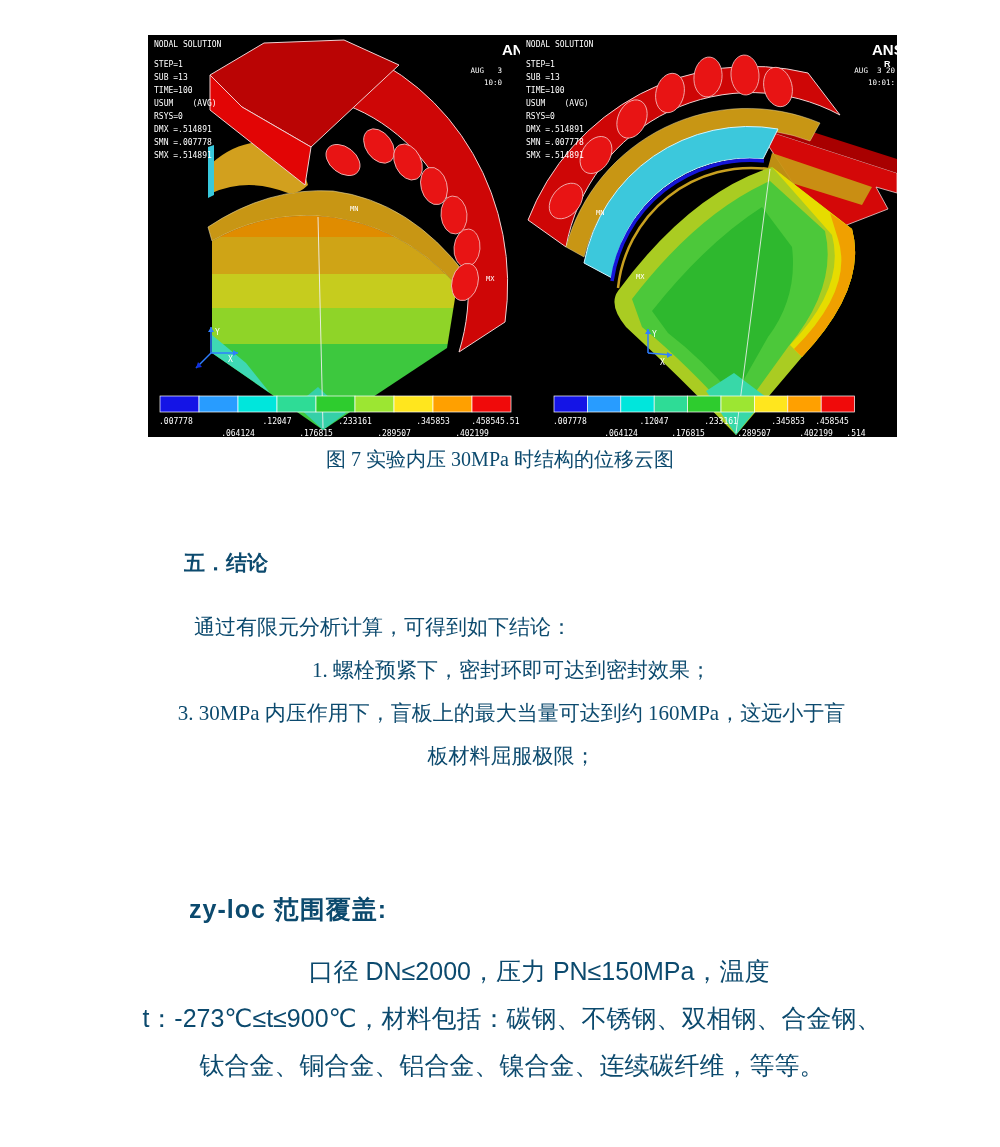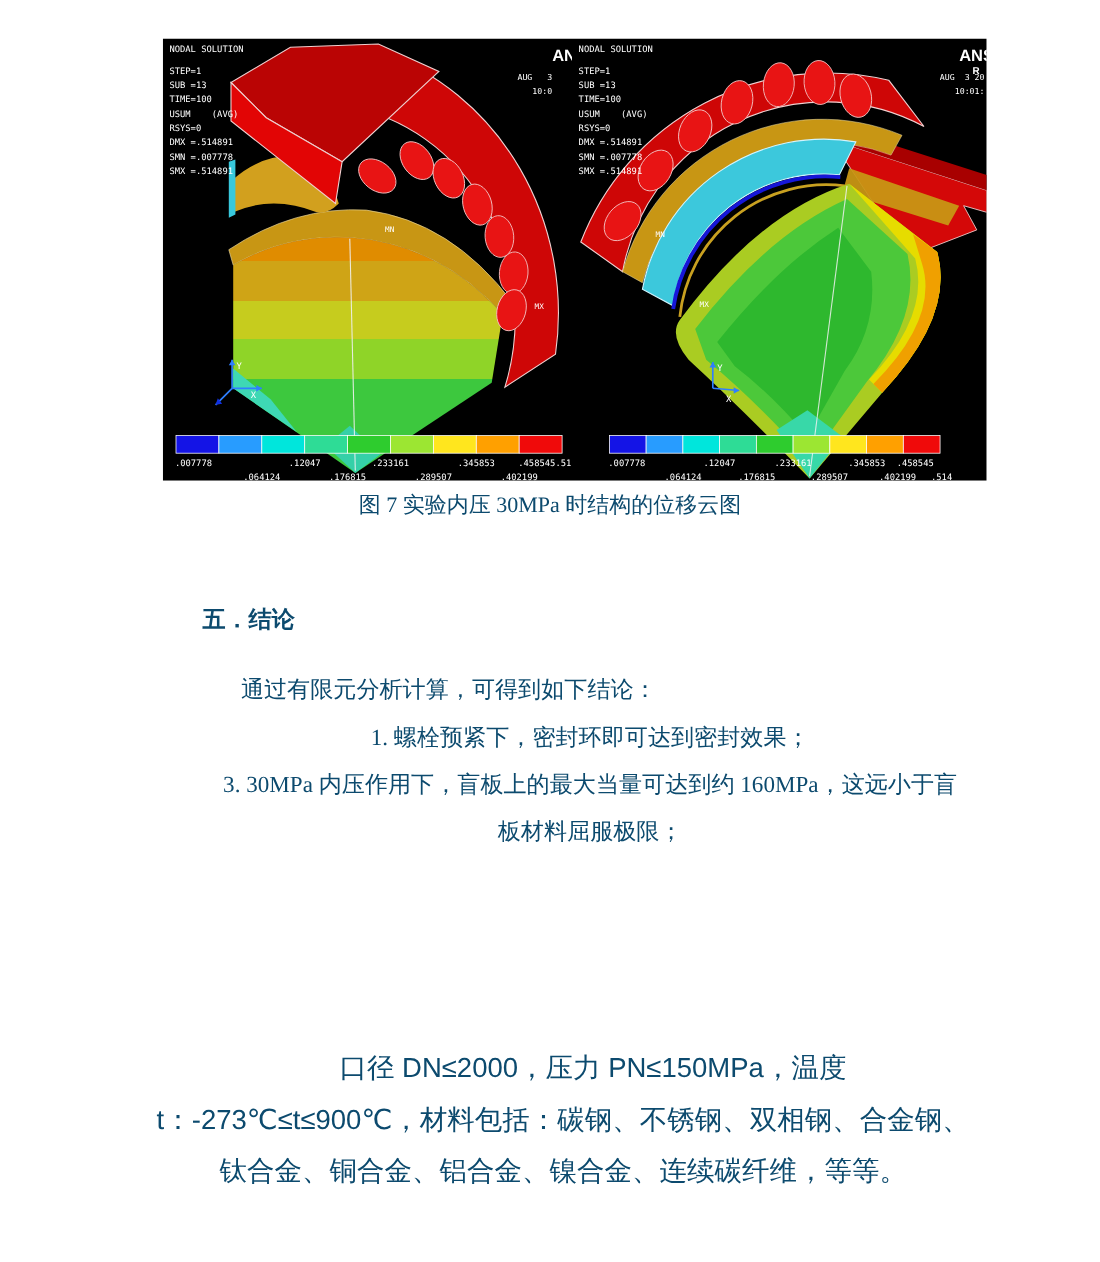--- a/index.html
+++ b/index.html
@@ -12,21 +12,21 @@
   .logo{font-size:15px;font-weight:bold;font-family:"Liberation Sans",sans-serif;}
   .logo2{font-size:9px;font-weight:bold;font-family:"Liberation Sans",sans-serif;}
   .dt{font-size:7.5px;}
   .lab{font-size:7px;}
   .axl{font-size:8px;}
   .cb{font-size:8px;}
   .caption{position:absolute;left:0;top:444px;width:1000px;text-align:center;
            font-size:20px;line-height:30px;}
   .sec-heading{position:absolute;left:148px;top:549px;font-size:21px;font-weight:bold;
                font-family:"Liberation Sans","DejaVu Sans",sans-serif;margin-left:36px;}
-  .conclusion{position:absolute;left:165px;top:606px;font-size:21px;line-height:43px;}
+  .conclusion{position:absolute;left:140px;top:606px;font-size:21px;line-height:43px;}
   .intro{margin:0;text-indent:54px;width:700px;}
   .citem{margin:0 0 0 36px;width:671px;text-align:center;}
   .zyloc-heading{position:absolute;left:189px;top:893px;font-size:25px;font-weight:bold;
                  font-family:"Liberation Sans","DejaVu Sans",sans-serif;letter-spacing:1px;}
   .zyloc-body{position:absolute;left:142px;top:948px;width:740px;font-size:25px;
               line-height:47px;text-indent:54px;
               font-family:"Liberation Sans","DejaVu Sans",sans-serif;text-align:center;}
 </style>
 </head>
 <body>
@@ -230,16 +230,17 @@
   <div class="caption">图 7 实验内压 30MPa 时结构的位移云图</div>
 
   <div class="sec-heading">五．结论</div>
 
   <div class="conclusion">
     <p class="intro">通过有限元分析计算，可得到如下结论：</p>
     <p class="citem">1. 螺栓预紧下，密封环即可达到密封效果；</p>
     <p class="citem">3. 30MPa 内压作用下，盲板上的最大当量可达到约 160MPa，这远小于盲板材料屈服极限；</p>
   </div>
 
+  <div class="zyloc-heading">zy-loc 范围覆盖:</div>
 
   <div class="zyloc-body">口径 DN≤2000，压力 PN≤150MPa，温度 t：-273℃≤t≤900℃，材料包括：碳钢、不锈钢、双相钢、合金钢、钛合金、铜合金、铝合金、镍合金、连续碳纤维，等等。</div>
 
 </div>
 
 </body></html>

